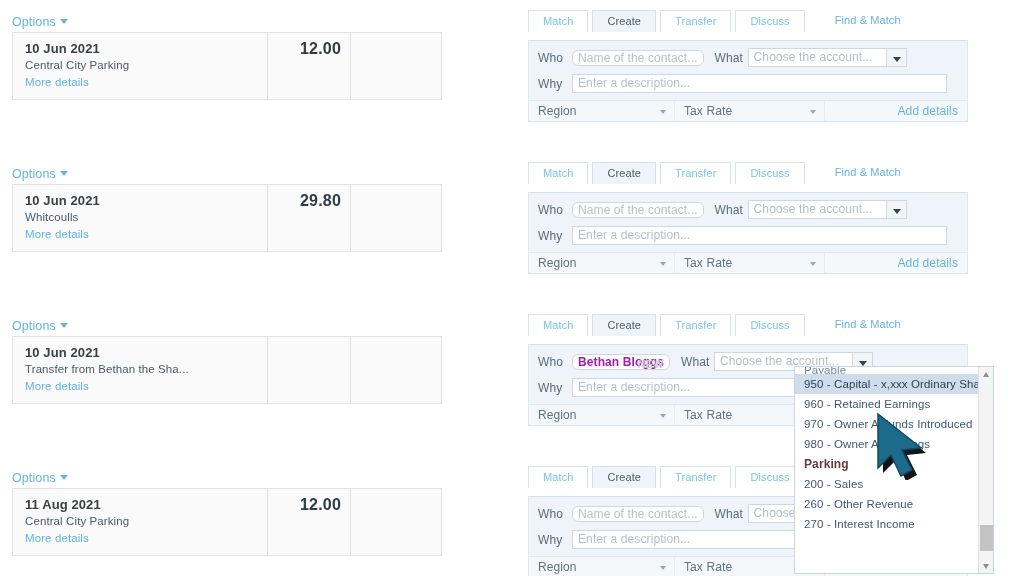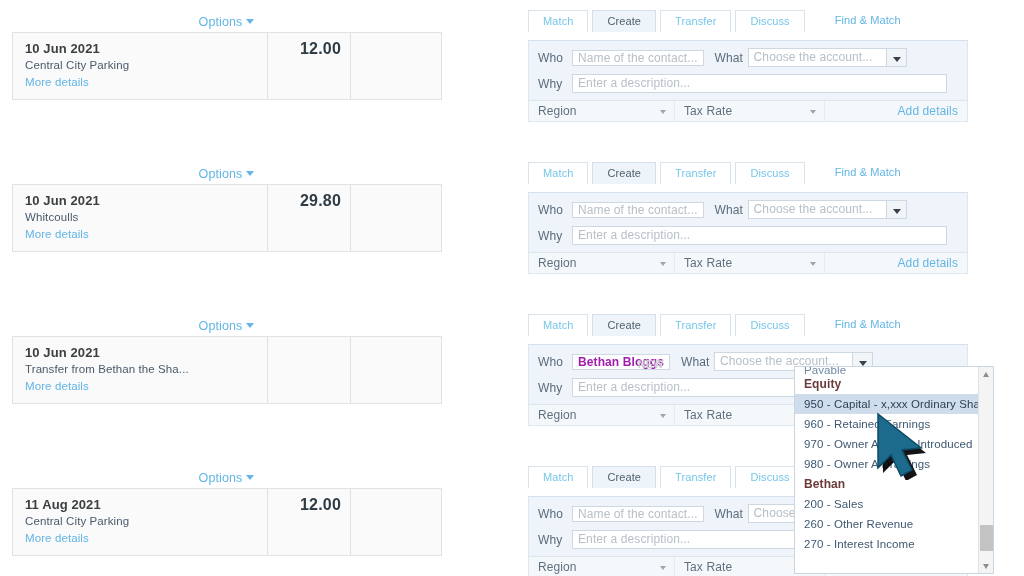--- a/index.html
+++ b/index.html
@@ -13,21 +13,21 @@
   #stage {
     position: relative;
     width: 1024px; height: 576px;
     background: #ffffff;
   }
 
   
   .txn-block { position: absolute; left: 12px; width: 430px; }
   .options-row {
     height: 20px;
-    text-align: center;
+    text-align: left;
     padding-right: 1px;
   }
   .options-link {
     display: inline-block;
     color: #62b5e5;
     font-size: 12.5px;
     letter-spacing: .1px;
     cursor: pointer;
     white-space: nowrap;
   }
@@ -159,21 +159,21 @@
     color: #b6bfc7;
     line-height: 17px;
     padding: 0 5px;
     letter-spacing: .1px;
     overflow: hidden;
     white-space: nowrap;
     cursor: text;
   }
   .tinput.filled { color: #a21caf; font-weight: bold; }
   .who-wrap { position: relative; }
-  .who-input { width: 168px; }
+  .who-input { width: 168px; border-radius: 6px; }
   .new-badge {
     position: absolute;
     right: 6px; top: 6px;
     font-size: 10.5px;
     color: #c9ced3;
     letter-spacing: .6px;
     font-weight: bold;
   }
   .what-input { width: 138px; border-right: none; }
   .sel-btn {
@@ -506,26 +506,25 @@
     <div class="rec-foot">
       <div class="foot-cell region"><span>Region</span><span class="mini-caret"></span></div>
       <div class="foot-cell taxrate"><span>Tax Rate</span><span class="mini-caret"></span></div>
       <div class="foot-add">Add details</div>
     </div>
   </div>
 
   <div id="acct-dropdown">
     <div class="dd-scroll">
       <div class="dd-item clipped">Payable</div>
-      <div class="dd-item group">Equity</div>
       <div class="dd-item selected">950 - Capital - x,xxx Ordinary Shares</div>
       <div class="dd-item">960 - Retained Earnings</div>
       <div class="dd-item">970 - Owner A Funds Introduced</div>
       <div class="dd-item">980 - Owner A Drawings</div>
-      <div class="dd-item group">Bethan</div>
+      <div class="dd-item group">Parking</div>
       <div class="dd-item">200 - Sales</div>
       <div class="dd-item">260 - Other Revenue</div>
       <div class="dd-item">270 - Interest Income</div>
     </div>
     <div class="dd-track">
       <div class="dd-arrow-up"></div>
       <div class="dd-thumb"></div>
       <div class="dd-arrow-dn"></div>
     </div>
   </div>

